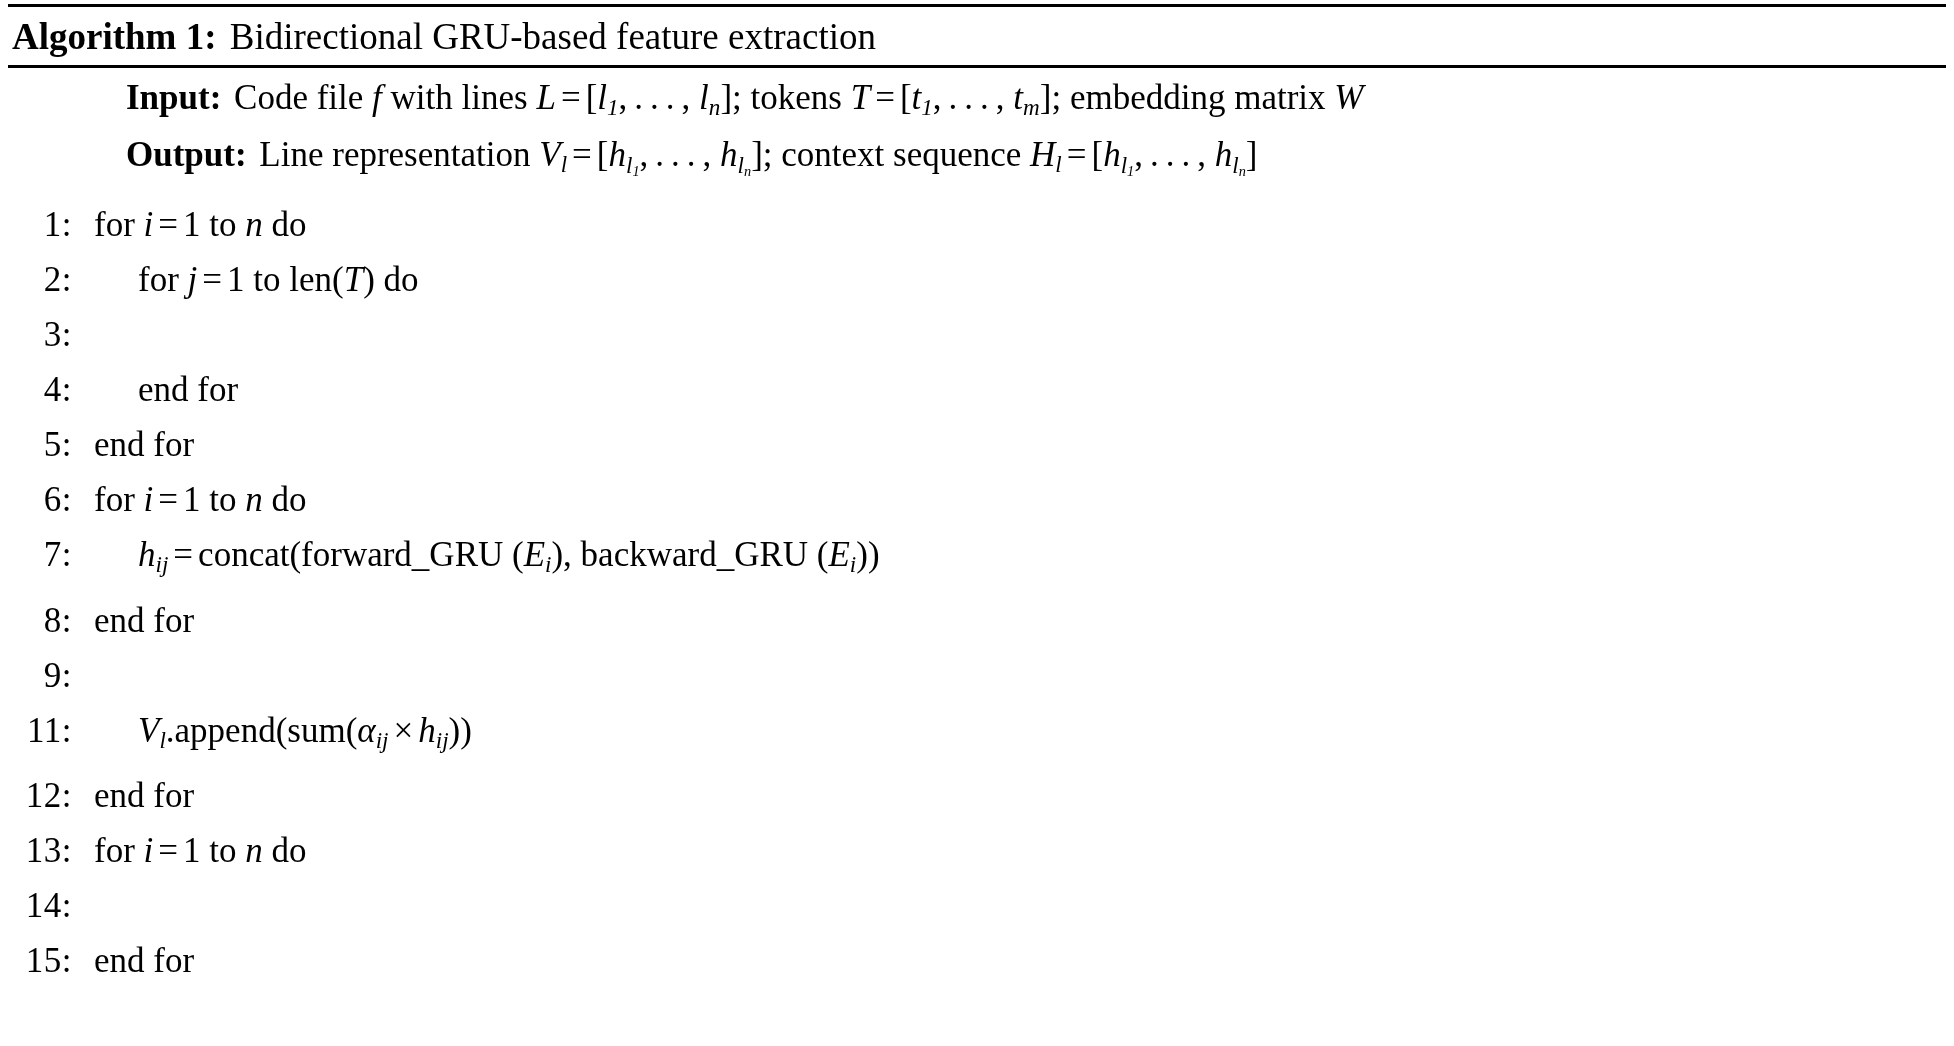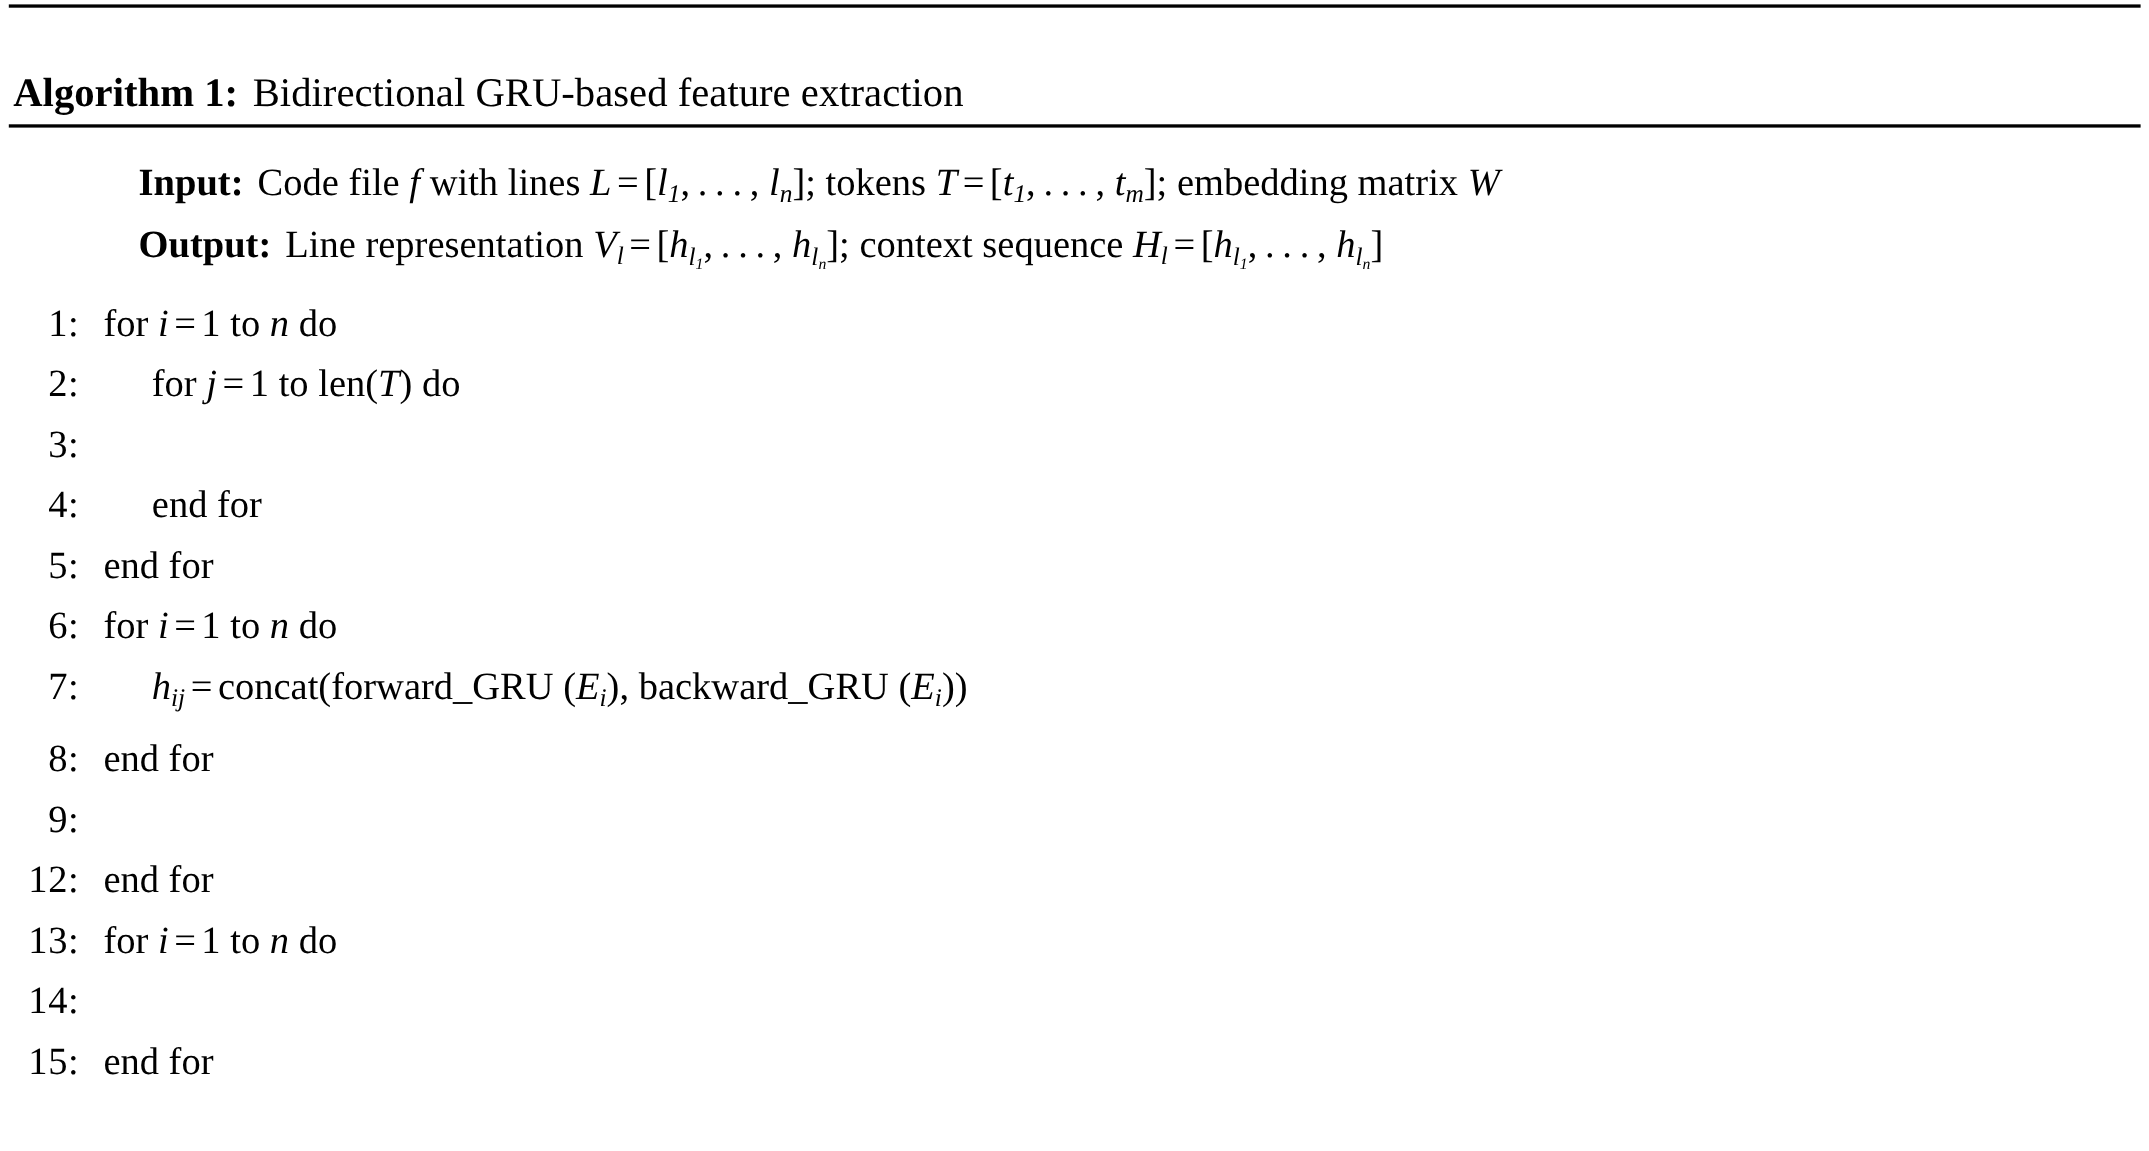--- a/index.html
+++ b/index.html
@@ -29,31 +29,30 @@
   }
   .rule-top    { height: 3px; margin-top: 4px; }
   .rule-mid    { height: 3px; }
 
   
   .caption {
     font-size: 37px;
     line-height: 52px;
     padding: 4px 0 2px 4px;
     white-space: nowrap;
-    margin-top: 48px;
   }
   .caption .cap-label {
     font-weight: bold;
   }
   .caption .cap-title {
     font-weight: normal;
   }
 
   
-  .io-block { padding-top: 6px; margin-top: 20px; }
+  .io-block { padding-top: 6px; }
   .io-line {
     font-size: 35px;
     line-height: 47px;
     padding-left: 118px;
     white-space: nowrap;
   }
   .io-line .io-label { font-weight: bold; }
 
   
   .body-block {
@@ -162,20 +161,24 @@
     <div class="code-line">
       <span class="ln">8:</span>
       <span class="code-text ind0"><span class="kw">end for</span></span>
     </div>
 
     <div class="code-line">
       <span class="ln">9:</span>
     </div>
 
 
+    <div class="code-line">
+      <span class="ln">11:</span>
+      <span class="code-text ind1"><span class="mvar">V</span><span class="sub">l</span>.append(sum(<span class="mvar">α</span><span class="sub">ij</span><span class="op">×</span><span class="mvar">h</span><span class="sub">ij</span>))</span>
+    </div>
 
     <div class="code-line">
       <span class="ln">12:</span>
       <span class="code-text ind0"><span class="kw">end for</span></span>
     </div>
 
     <div class="code-line">
       <span class="ln">13:</span>
       <span class="code-text ind0"><span class="kw">for</span> <span class="mvar">i</span><span class="op">=</span>1 to <span class="mvar">n</span> <span class="kw">do</span></span>
     </div>

